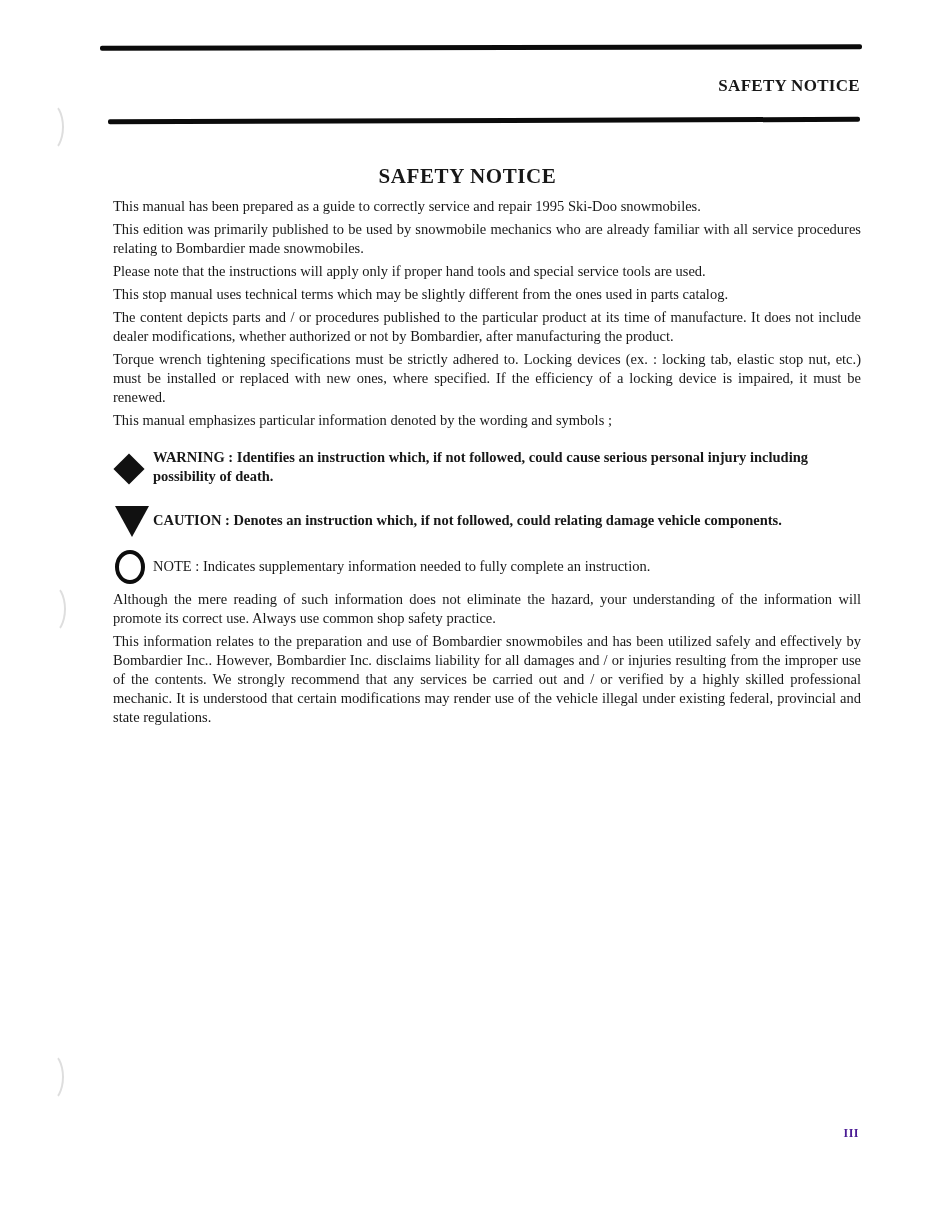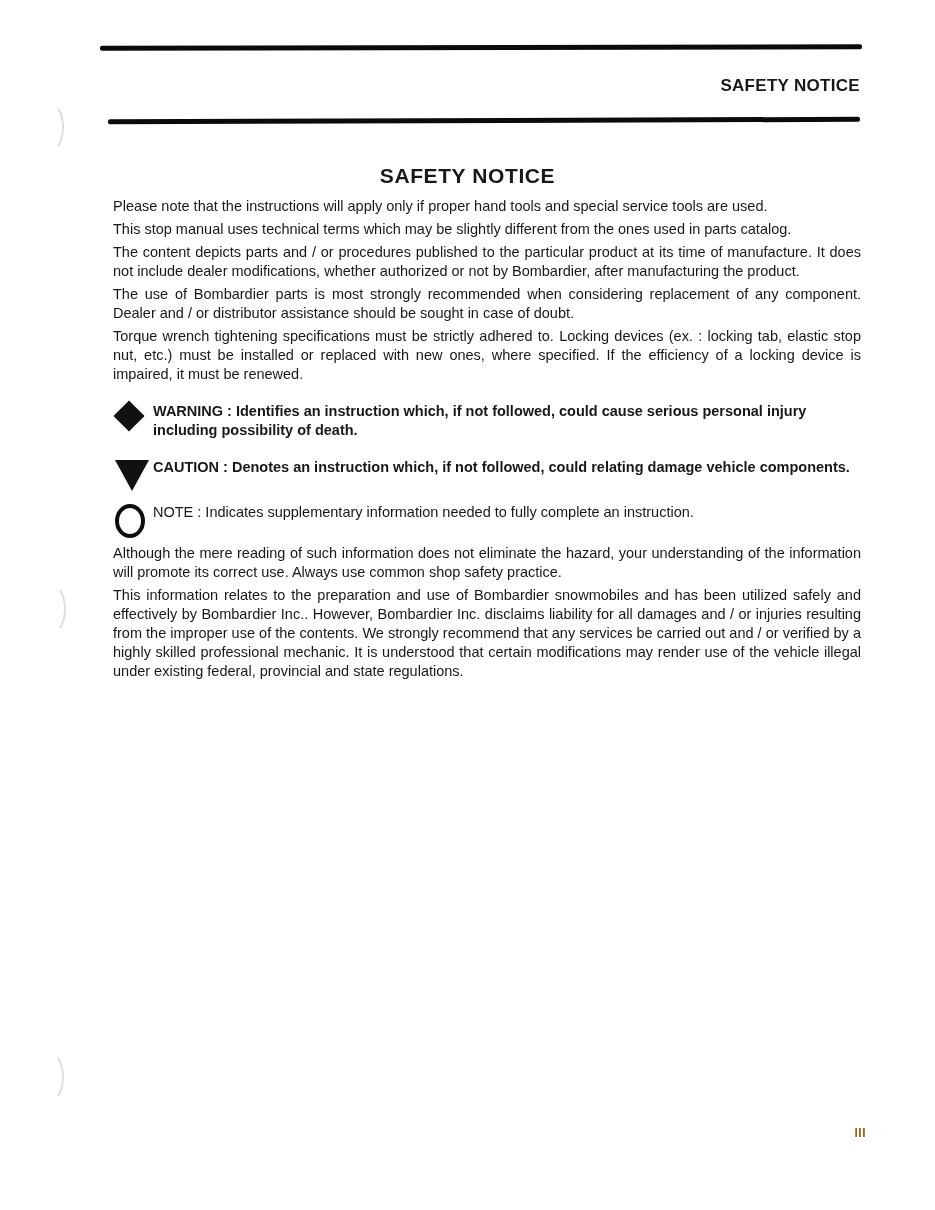--- a/index.html
+++ b/index.html
@@ -2,21 +2,21 @@
 <html><head>
 <meta charset="utf-8">
 <style>
   html, body { margin: 0; padding: 0; background: #888; }
   .page {
     position: relative;
     width: 935px;
     height: 1210px;
     margin: 0 auto;
     background: #ffffff;
-    font-family: Liberation Sans, sans-serif;
+    font-family: Liberation Serif, serif;
     color: #181818;
     overflow: hidden;
   }
   
   .rule-top {
     position: absolute;
     left: 100px; top: 45px;
     width: 762px; height: 5px;
     background: #0b0b0b;
     border-radius: 2px;
@@ -53,21 +53,21 @@
     font-size: 14.5px;
     line-height: 19px;
   }
   .content p {
     margin: 0 0 4px 0;
     text-align: justify;
   }
   .notices { margin: 2px 0 2px 0; }
   .notice {
     display: flex;
-    align-items: flex-start;
+    align-items: center;
     margin: 18px 0 6px 0;
   }
   .notice .icon-cell {
     flex: 0 0 38px;
     display: flex;
     justify-content: flex-start;
     padding-left: 2px;
   }
   .notice .notice-text { flex: 1; text-align: left; }
   .notice-warning .notice-text,
@@ -89,24 +89,24 @@
   .ring {
     width: 22px; height: 26px;
     border: 4px solid #0d0d0d;
     border-radius: 50%;
     background: #fff;
     margin-top: 1px;
   }
   .closing p { }
   .page-number {
     position: absolute;
-    top: 1126px; right: 69px;
+    top: 1126px; right: 76px;
     font-size: 12px;
     font-weight: bold;
-    color: #a16207;
+    color: #4c1d95;
     letter-spacing: 0.5px;
   }
   
   .scan-artifact {
     position: absolute;
     width: 24px; height: 46px;
     border: 2px solid transparent;
     border-right-color: #dedede;
     border-radius: 50%;
   }
@@ -123,25 +123,27 @@
   <div class="scan-artifact artifact-2"></div>
   <div class="scan-artifact artifact-3"></div>
 
   <div class="rule-top"></div>
   <div class="header-label">SAFETY NOTICE</div>
   <div class="rule-bottom"></div>
 
   <h1 class="page-title">SAFETY NOTICE</h1>
 
   <div class="content">
+    <p>This manual has been prepared as a guide to correctly service and repair 1995 Ski-Doo snowmobiles.</p>
+    <p>This edition was primarily published to be used by snowmobile mechanics who are already familiar with all service procedures relating to Bombardier made snowmobiles.</p>
     <p>Please note that the instructions will apply only if proper hand tools and special service tools are used.</p>
     <p>This stop manual uses technical terms which may be slightly different from the ones used in parts catalog.</p>
     <p>The content depicts parts and / or procedures published to the particular product at its time of manufacture. It does not include dealer modifications, whether authorized or not by Bombardier, after manufacturing the product.</p>
-    <p>The use of Bombardier parts is most strongly recommended when considering replacement of any component. Dealer and / or distributor assistance should be sought in case of doubt.</p>
     <p>Torque wrench tightening specifications must be strictly adhered to. Locking devices (ex. : locking tab, elastic stop nut, etc.) must be installed or replaced with new ones, where specified. If the efficiency of a locking device is impaired, it must be renewed.</p>
+    <p>This manual emphasizes particular information denoted by the wording and symbols ;</p>
 
     <div class="notices">
       <div class="notice notice-warning">
         <span class="icon-cell">
           <span class="diamond"></span>
         </span>
         <span class="notice-text">WARNING : Identifies an instruction which, if not followed, could cause serious personal injury including possibility of death.</span>
       </div>
       <div class="notice notice-caution">
         <span class="icon-cell">

